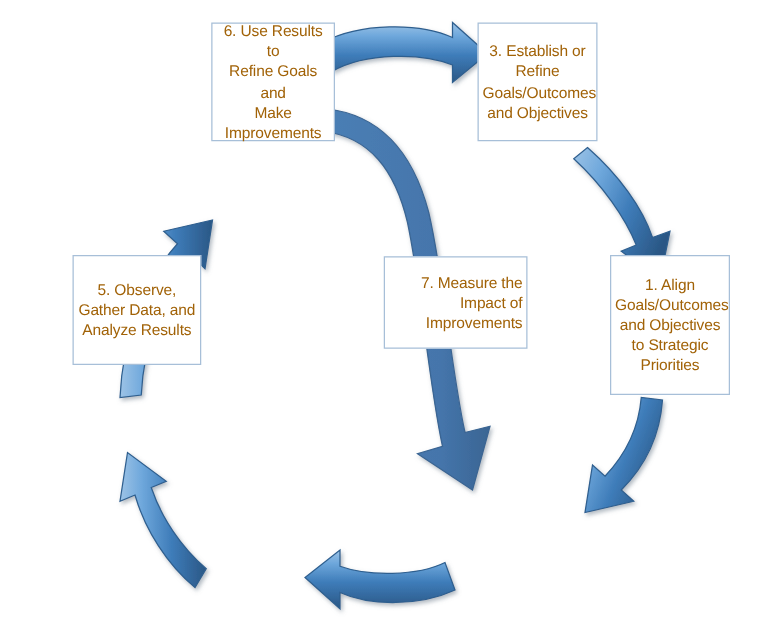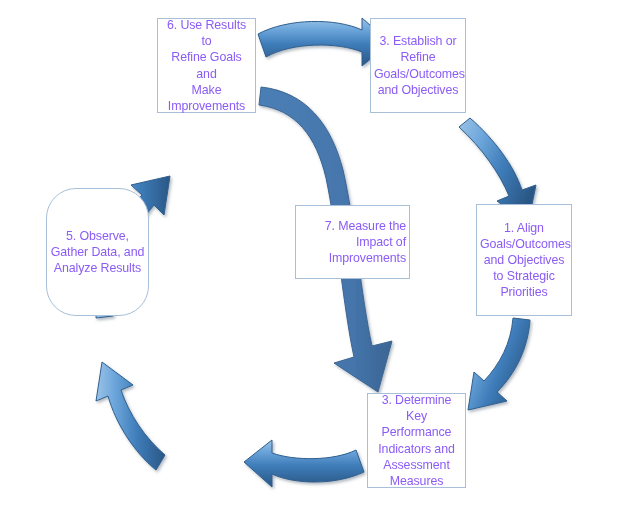--- a/index.html
+++ b/index.html
@@ -30,37 +30,38 @@
     position: absolute;
     z-index: 3;
     box-sizing: border-box;
     background: #ffffff;
     border: 1px solid #a7bfd8;
     display: flex;
     align-items: center;
     justify-content: center;
     text-align: center;
     padding: 2px 3px;
-    color: #8b5cf6;
+    color: #a16207;
     font-size: 12.4px;
     line-height: 1.30;
     letter-spacing: -0.1px;
+    margin-left: 12px;
   }
   .node-box .node-label {
     display: block;
     width: 100%;
     white-space: pre-line;
   }
   
   #box-6 { left: 157px; top: 18px;  width: 99px;  height: 95px; }
   #box-1 { left: 370px; top: 18px;  width: 96px;  height: 95px; }
   #box-2 { left: 476px; top: 204px; width: 96px;  height: 112px; }
   #box-3 { left: 367px; top: 393px; width: 99px;  height: 95px; }
   #box-4 { left: 157px; top: 393px; width: 99px;  height: 95px; }
-  #box-5 { left: 46px;  top: 188px; width: 103px; height: 128px; border-radius: 30px; }
+  #box-5 { left: 46px;  top: 204px; width: 103px; height: 88px; }
   #box-7 { left: 295px; top: 205px; width: 115px; height: 74px; text-align: right; }
 </style>
 </head>
 <body>
 
 <div id="canvas">
 
   <svg id="arrow-layer" viewBox="0 0 623 506" width="623" height="506" xmlns="http://www.w3.org/2000/svg">
     <defs>
       <linearGradient id="gradTopH" x1="0" y1="0" x2="0" y2="1">
@@ -186,27 +187,20 @@
   </div>
 
   <div class="node-box" id="box-2">
     <span class="node-label">1. Align
 Goals/Outcomes
 and Objectives
 to Strategic
 Priorities</span>
   </div>
 
-  <div class="node-box" id="box-3">
-    <span class="node-label">3. Determine
-Key Performance
-Indicators and
-Assessment
-Measures</span>
-  </div>
 
 
   <div class="node-box" id="box-5">
     <span class="node-label">5. Observe,
 Gather Data, and
 Analyze Results</span>
   </div>
 
   <div class="node-box" id="box-7">
     <span class="node-label">7. Measure the

